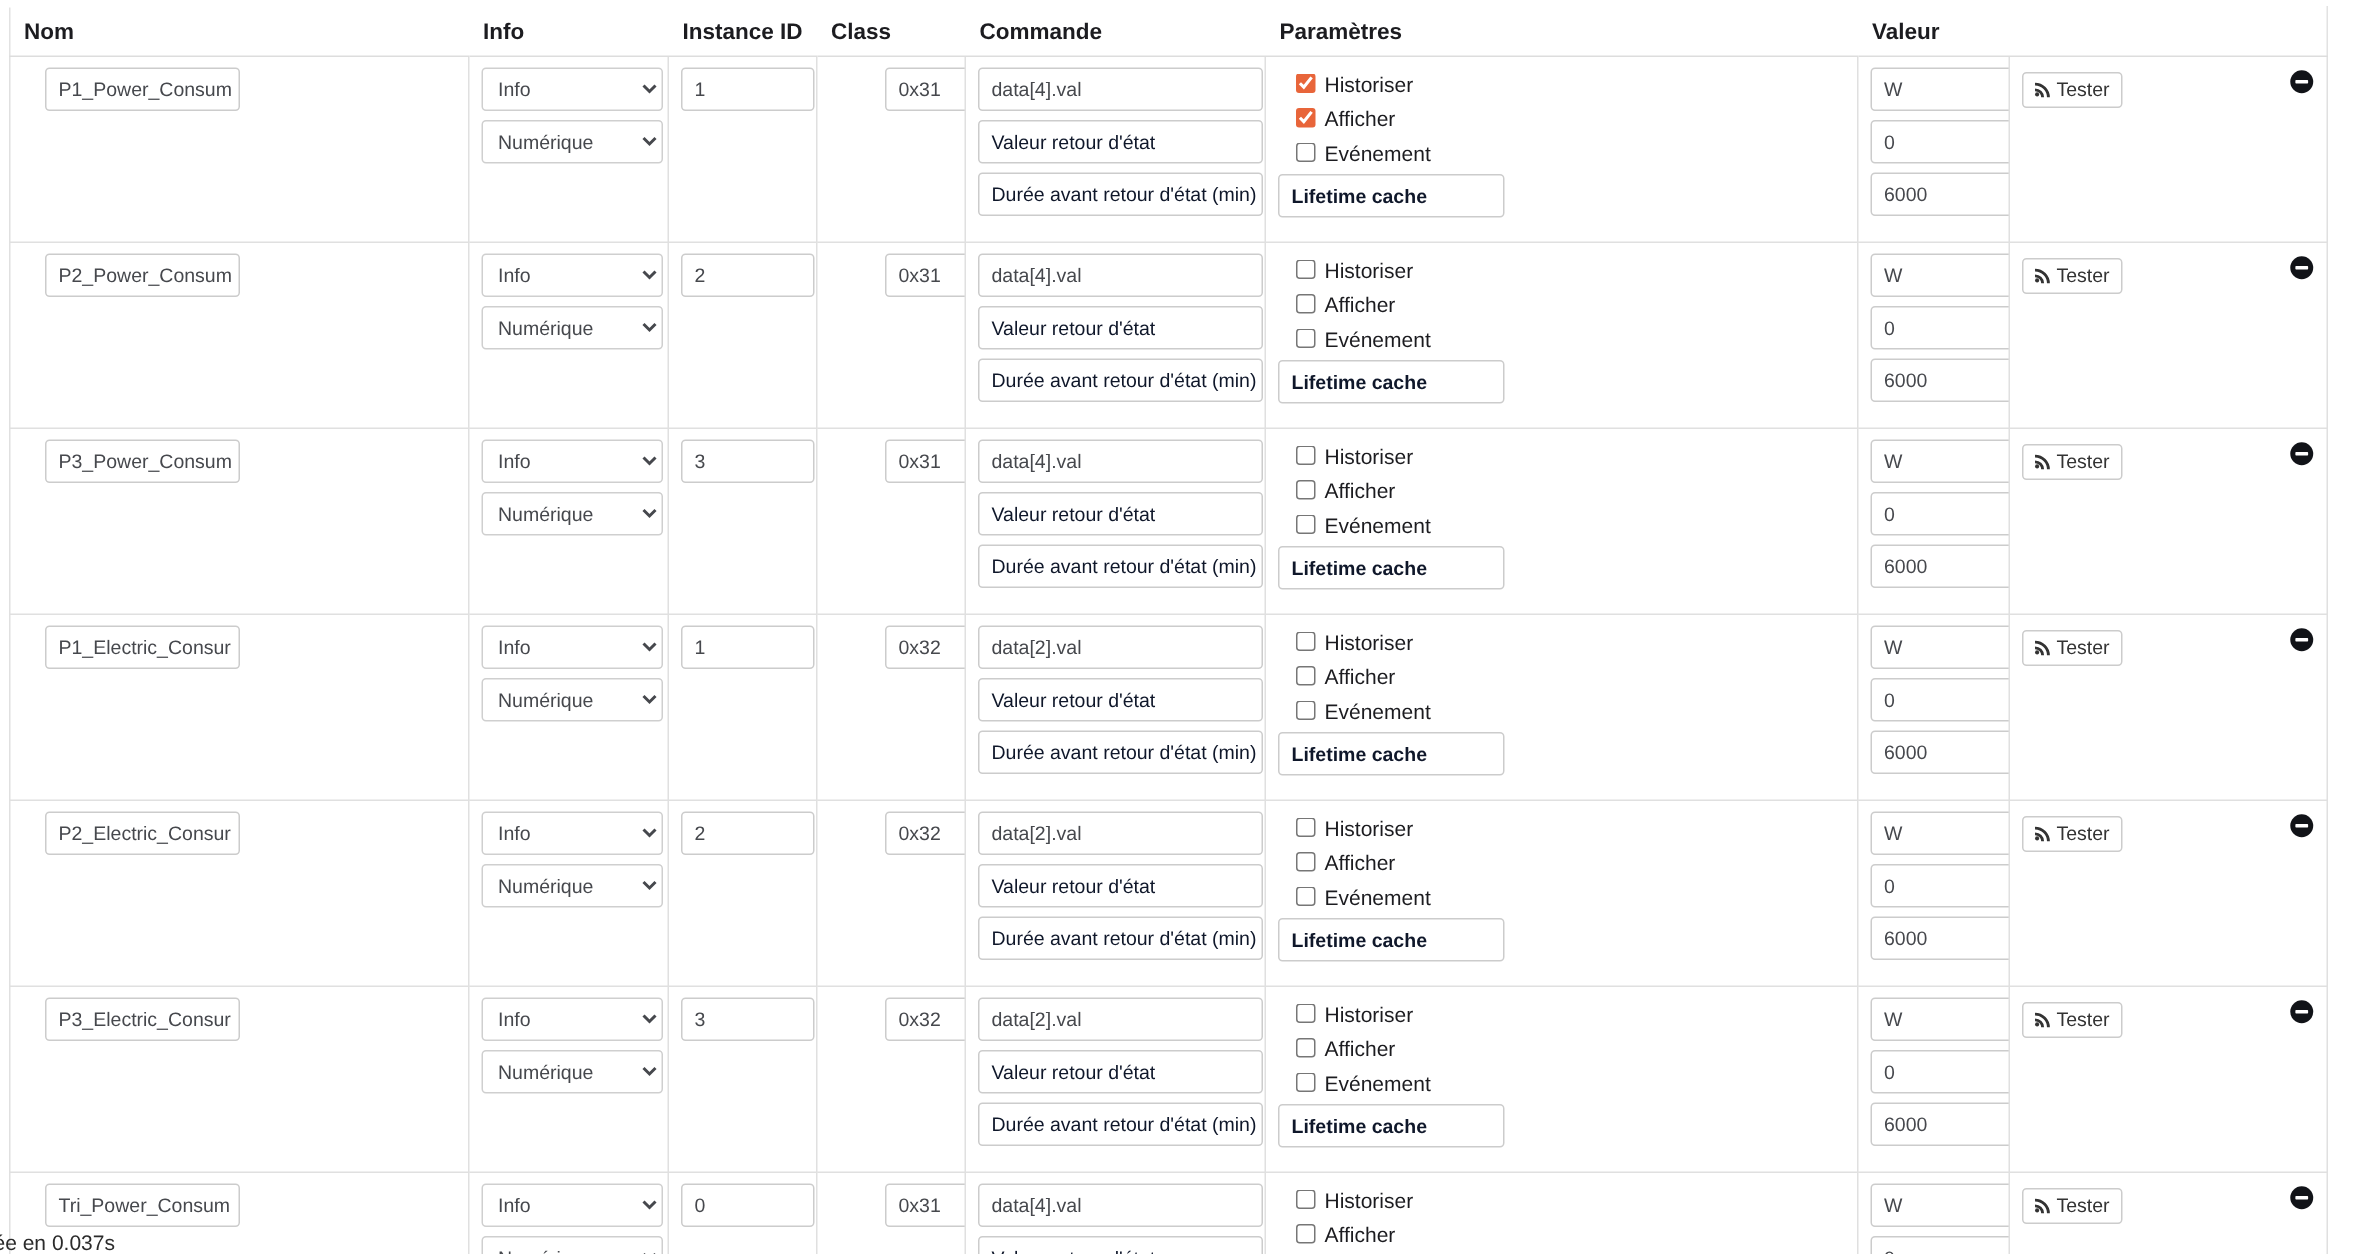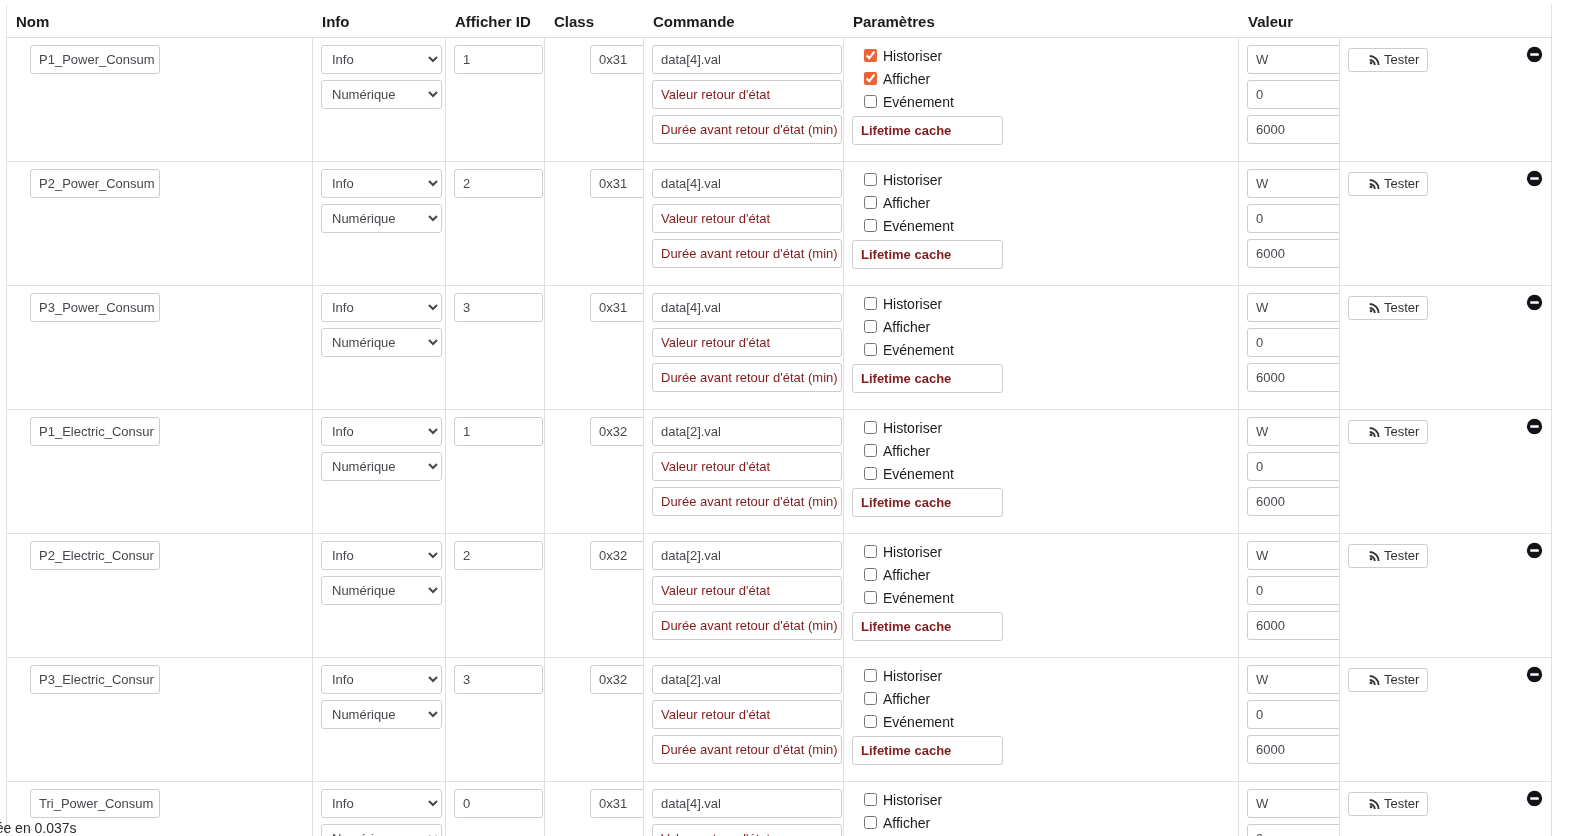--- a/index.html
+++ b/index.html
@@ -71,21 +71,21 @@
     background: #ffffff;
     font-family: "Liberation Sans", sans-serif;
     font-size: 13px;
     color: #46484d;
     padding: 0 8px;
     line-height: 27px;
     white-space: nowrap;
     overflow: hidden;
     margin-bottom: 6px;
   }
-  .inp.ph { color: #7f1d1d; }
+  .inp.ph { color: #0f172a; }
 
   .inp-nom   { width: 130px; margin-left: 15px; }
   .inp-inst  { width: 89px; }
   .inp-class { width: 88px; margin-left: 37px; }
   .inp-cmd   { width: 190px; }
   .inp-life  { width: 151px; margin-top: 2px; font-weight: bold; }
   .inp-opt   { width: 98px; }
 
   select.sel {
     display: block;
@@ -116,21 +116,21 @@
     margin: 0 6px 0 0;
     vertical-align: -1px;
     accent-color: #e8653a;
   }
 
   
   .btn-test {
     display: inline-block;
     height: 24px;
     line-height: 22px;
-    padding: 0 8px 0 20px;
+    padding: 0 8px 0 7px;
     border: 1px solid #cccccc;
     border-radius: 3px;
     background: #ffffff;
     font-size: 13px;
     color: #333333;
     white-space: nowrap;
     cursor: pointer;
     margin-top: 3px;
   }
   .btn-test .rss { margin-right: 4px; vertical-align: -1px; }
@@ -160,21 +160,21 @@
 </head>
 <body>
 
 <div id="app">
 
   <table class="cmd-table">
     <thead>
       <tr>
         <th class="c-nom">Nom</th>
         <th class="c-type">Info</th>
-        <th class="c-inst">Afficher ID</th>
+        <th class="c-inst">Instance ID</th>
         <th class="c-class">Class</th>
         <th class="c-cmd">Commande</th>
         <th class="c-param">Paramètres</th>
         <th class="c-opt">Valeur</th>
         <th class="c-last"></th>
       </tr>
     </thead>
     <tbody id="tbody">
         <tr>
           <td class="c-nom">

